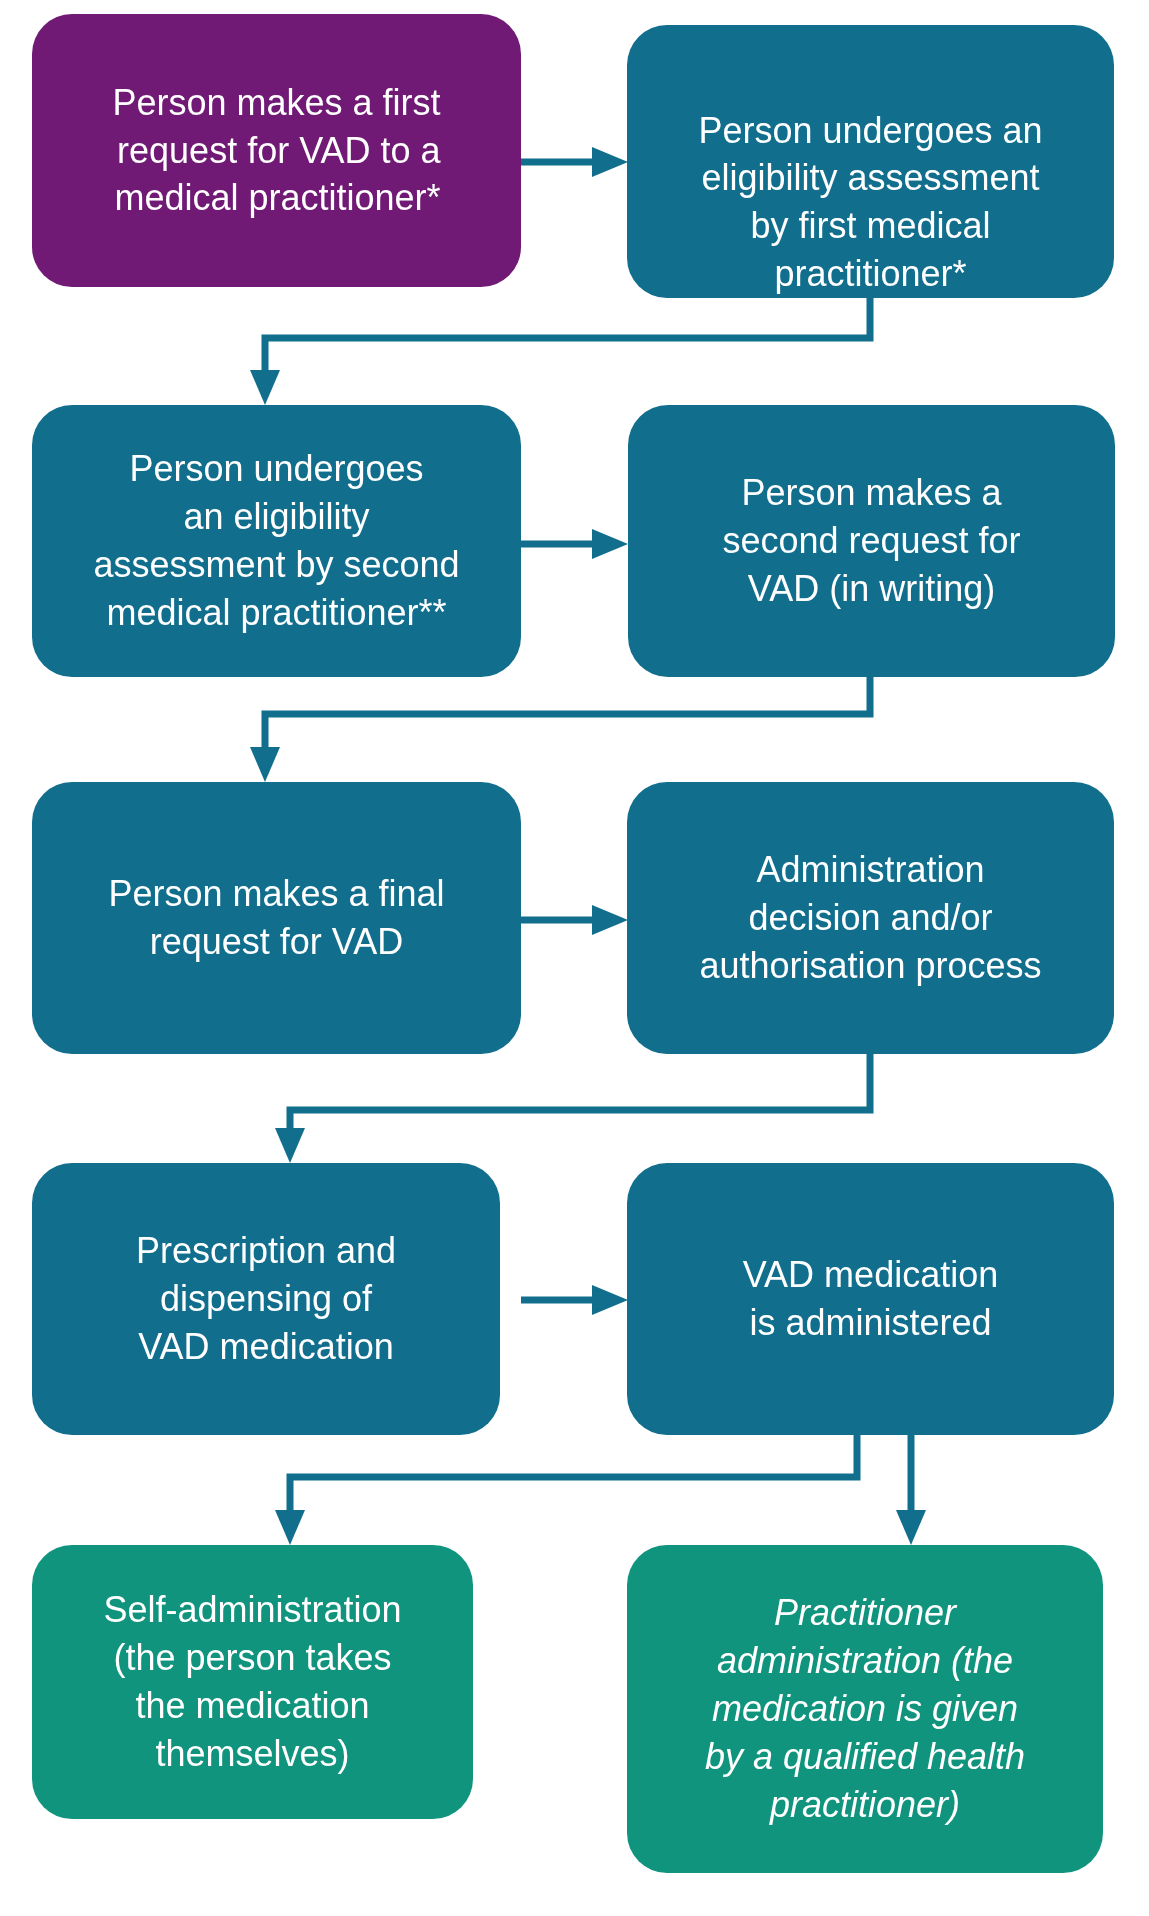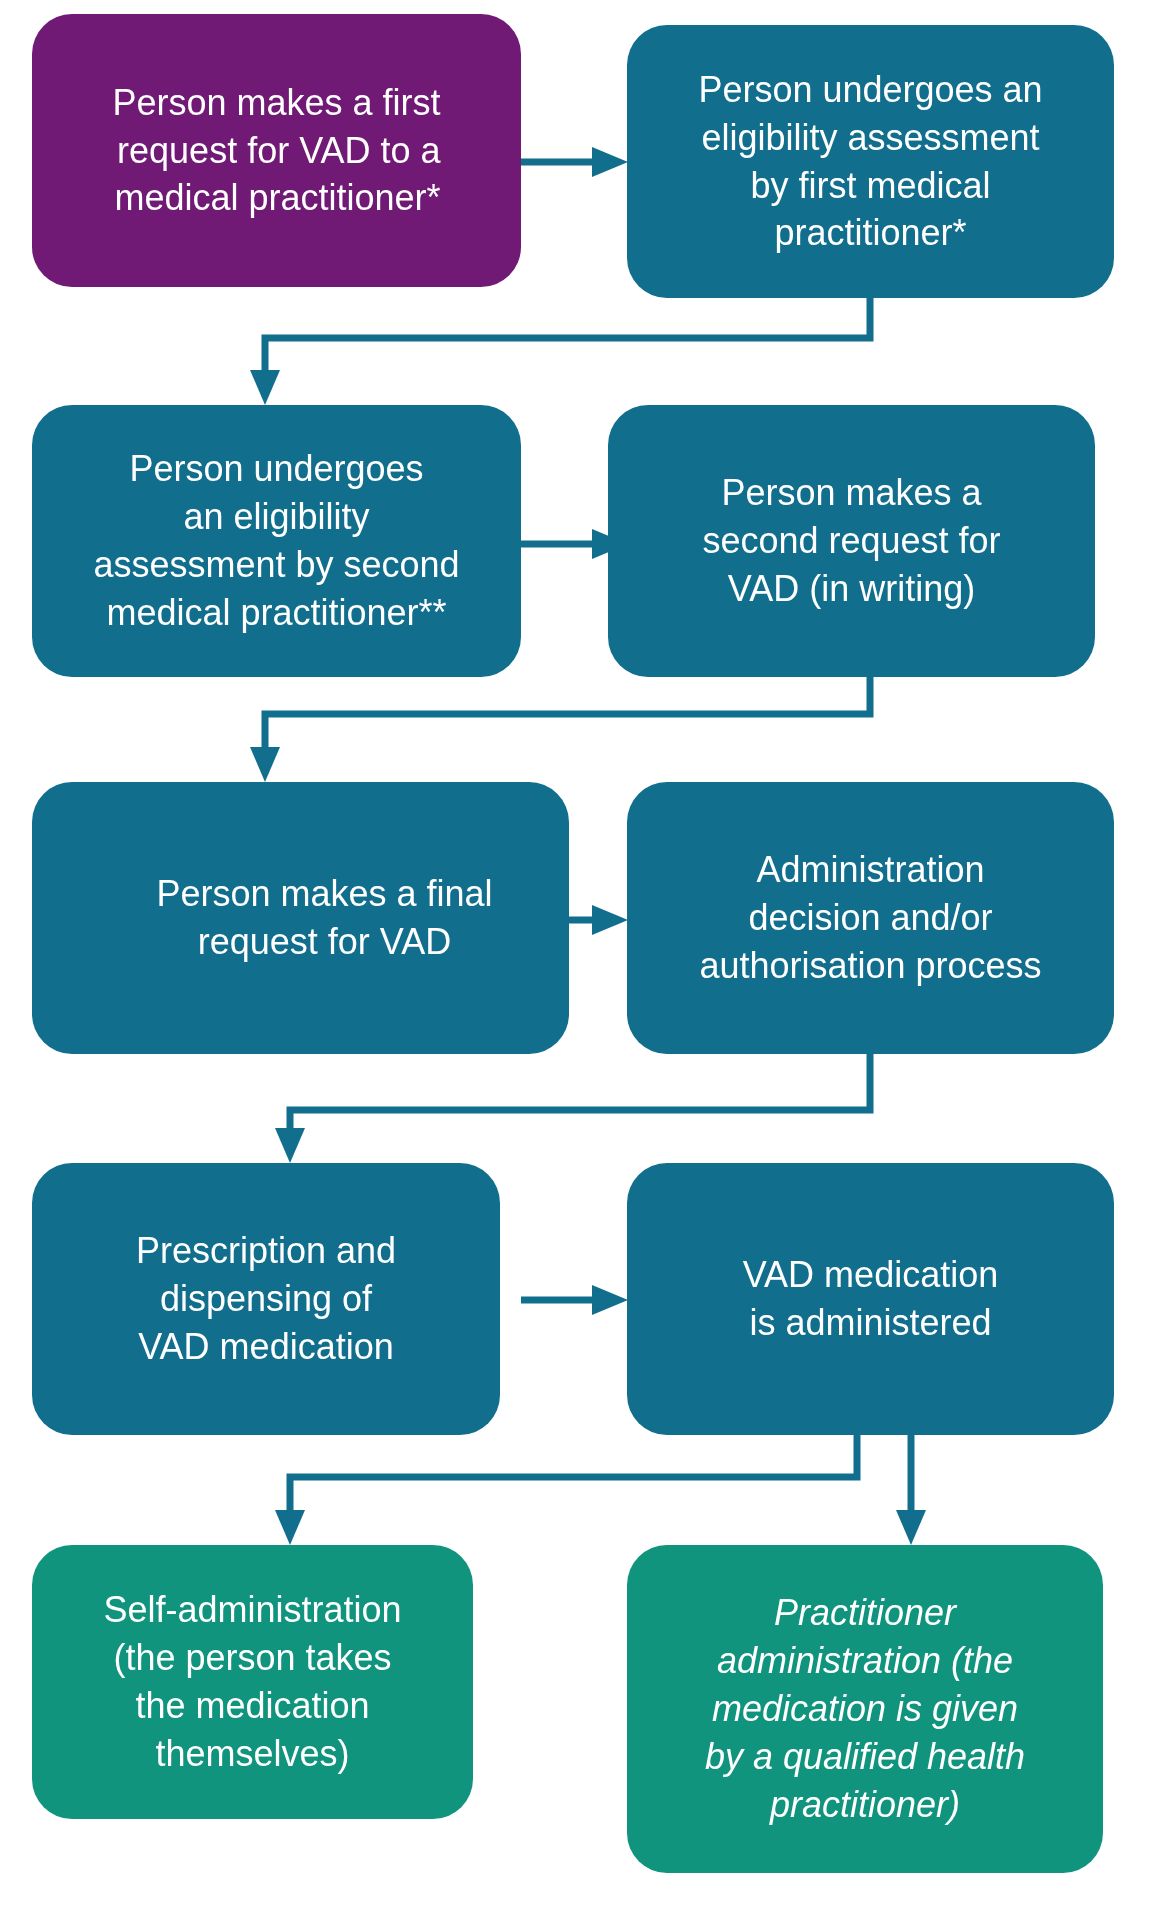--- a/index.html
+++ b/index.html
@@ -101,41 +101,41 @@
       <polygon points="896,1510 926,1510 911,1545"></polygon>
     </g>
   </svg>
 
   <div class="node" style="left: 32px; top: 14px; width: 489px; height: 273px; background: #701a75; text-align: right;">
     <span class="node-label">Person makes a first
 request for VAD to a
 medical practitioner*</span>
   </div>
 
-  <div class="node" style="left: 627px; top: 25px; width: 487px; height: 273px; background: rgb(17, 110, 141);">
+  <div class="node" style="left: 627px; top: 25px; width: 487px; height: 273px; background: rgb(17, 110, 141); align-items: flex-end;">
     <span class="node-label">Person undergoes an
 eligibility assessment
 by first medical
 practitioner*</span>
   </div>
 
   <div class="node" style="left: 32px; top: 405px; width: 489px; height: 272px; background: rgb(17, 110, 141); align-items: center;">
     <span class="node-label">Person undergoes
 an eligibility
 assessment by second
 medical practitioner**</span>
   </div>
 
-  <div class="node" style="left: 608px; top: 405px; width: 487px; height: 272px; background: rgb(17, 110, 141);">
+  <div class="node" style="left: 628px; top: 405px; width: 487px; height: 272px; background: rgb(17, 110, 141);">
     <span class="node-label">Person makes a
 second request for
 VAD (in writing)</span>
   </div>
 
-  <div class="node" style="left: 32px; top: 782px; width: 489px; height: 272px; background: rgb(17, 110, 141); padding-left: 48px;">
+  <div class="node" style="left: 32px; top: 782px; width: 489px; height: 272px; background: rgb(17, 110, 141);">
     <span class="node-label">Person makes a final
 request for VAD</span>
   </div>
 
   <div class="node" style="left: 627px; top: 782px; width: 487px; height: 272px; background: rgb(17, 110, 141);">
     <span class="node-label">Administration
 decision and/or
 authorisation process</span>
   </div>
 

